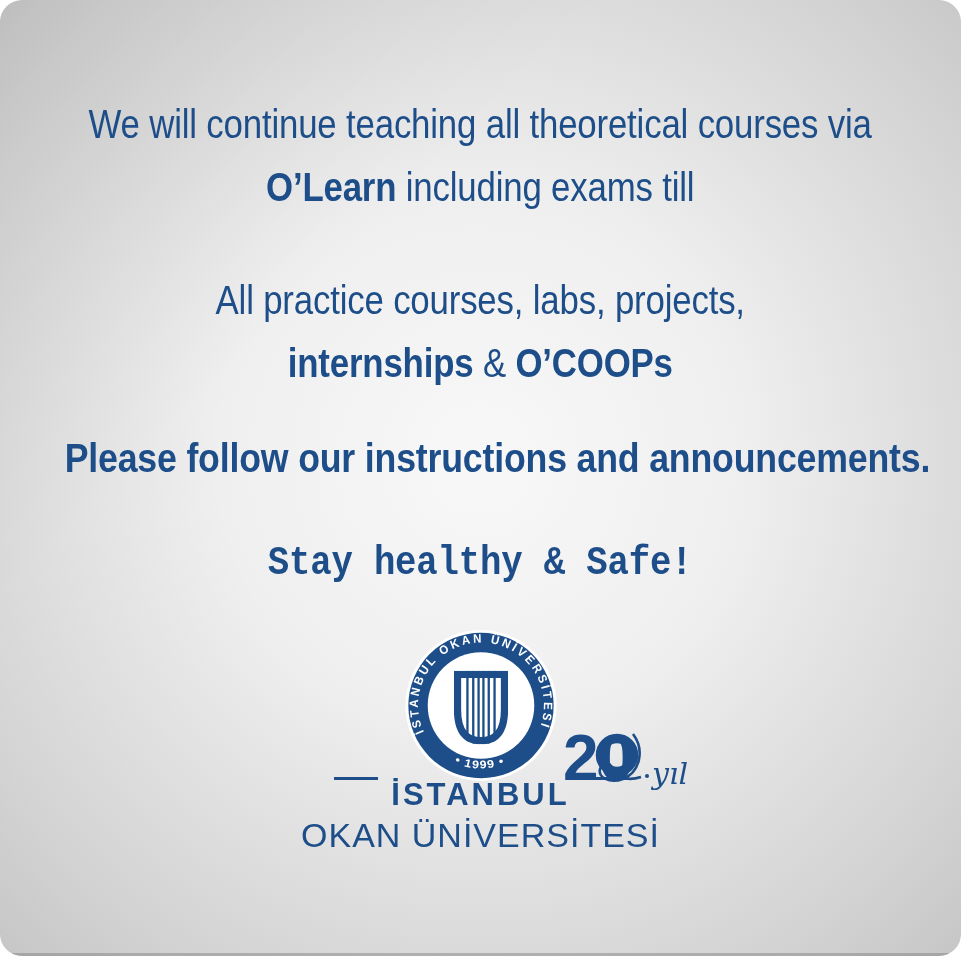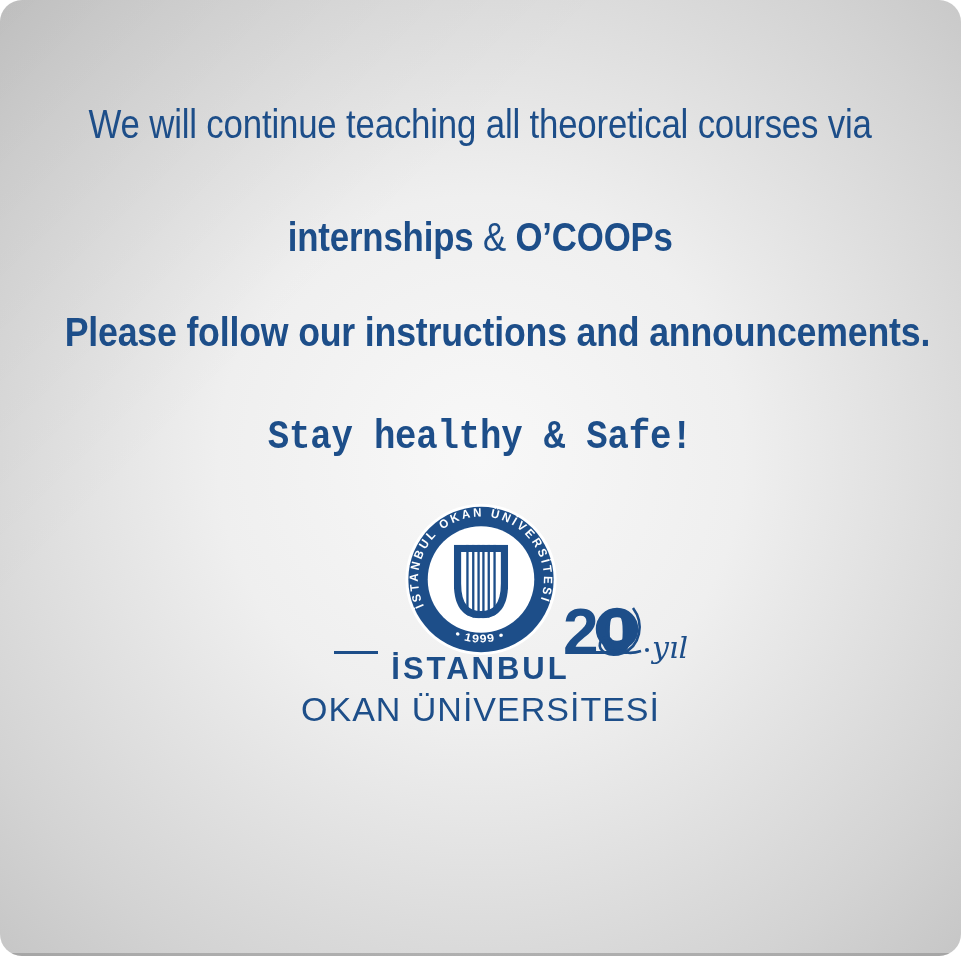--- a/index.html
+++ b/index.html
@@ -66,23 +66,29 @@
 <body>
 
 <div class="card">
 
   <div class="message">
 
     <div class="block block-1">
       <div class="line">
         <span class="line-inner"><span class="seg-reg">We will continue teaching all theoretical courses via</span></span>
       </div>
+      <div class="line">
+        <span class="line-inner"><span class="seg-bold">O’Learn</span><span class="seg-reg"> including exams till</span></span>
+      </div>
     </div>
 
     <div class="block block-2">
+      <div class="line">
+        <span class="line-inner"><span class="seg-reg">All practice courses, labs, projects,</span></span>
+      </div>
       <div class="line">
         <span class="line-inner"><span class="seg-bold">internships</span><span class="seg-reg"> &amp; </span><span class="seg-bold">O’COOPs</span></span>
       </div>
     </div>
 
     <div class="block block-3 big">
       <div class="line">
         <span class="line-inner"><span class="seg-bold">Please follow our instructions and announcements.</span></span>
       </div>
     </div>

